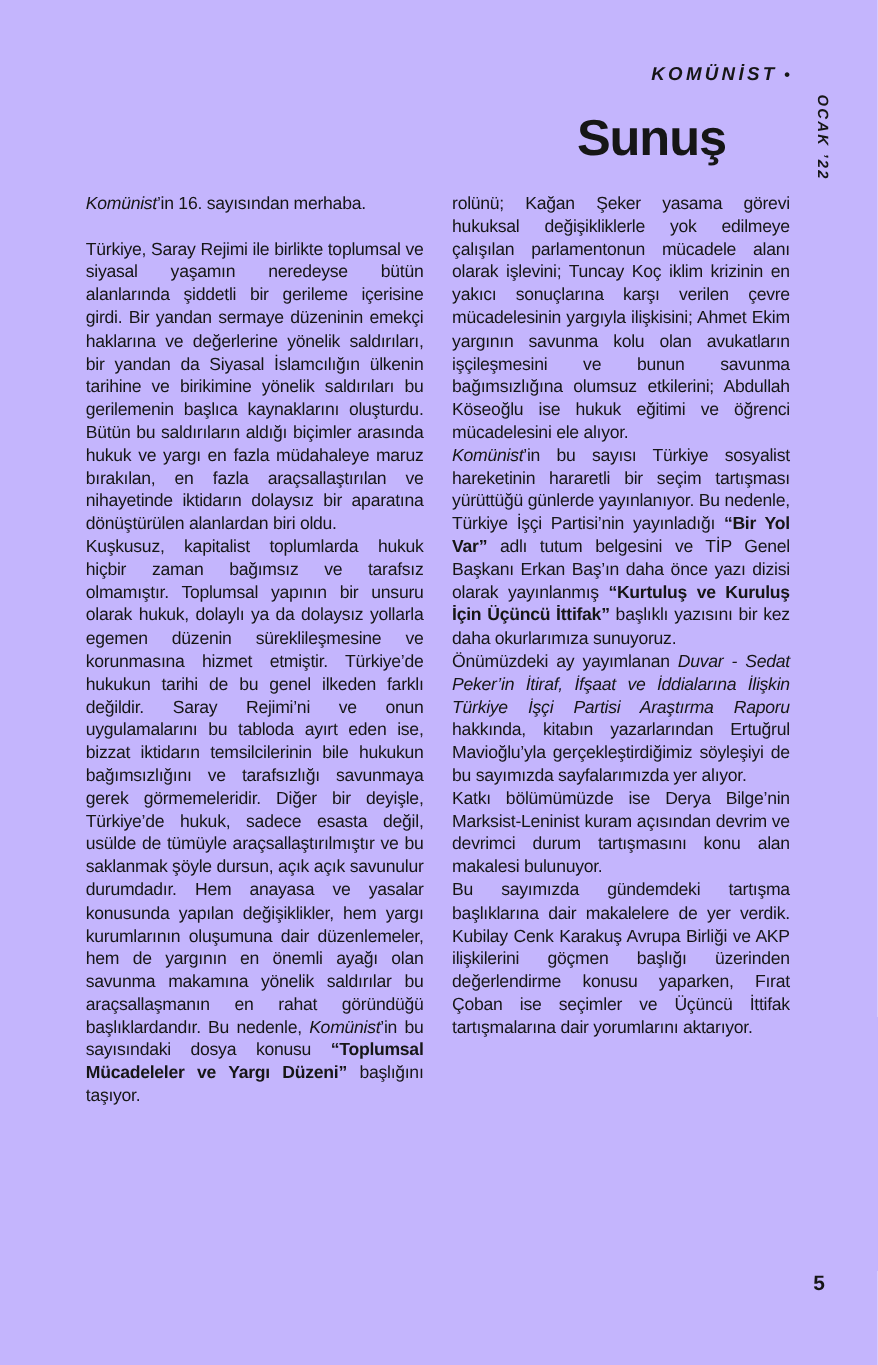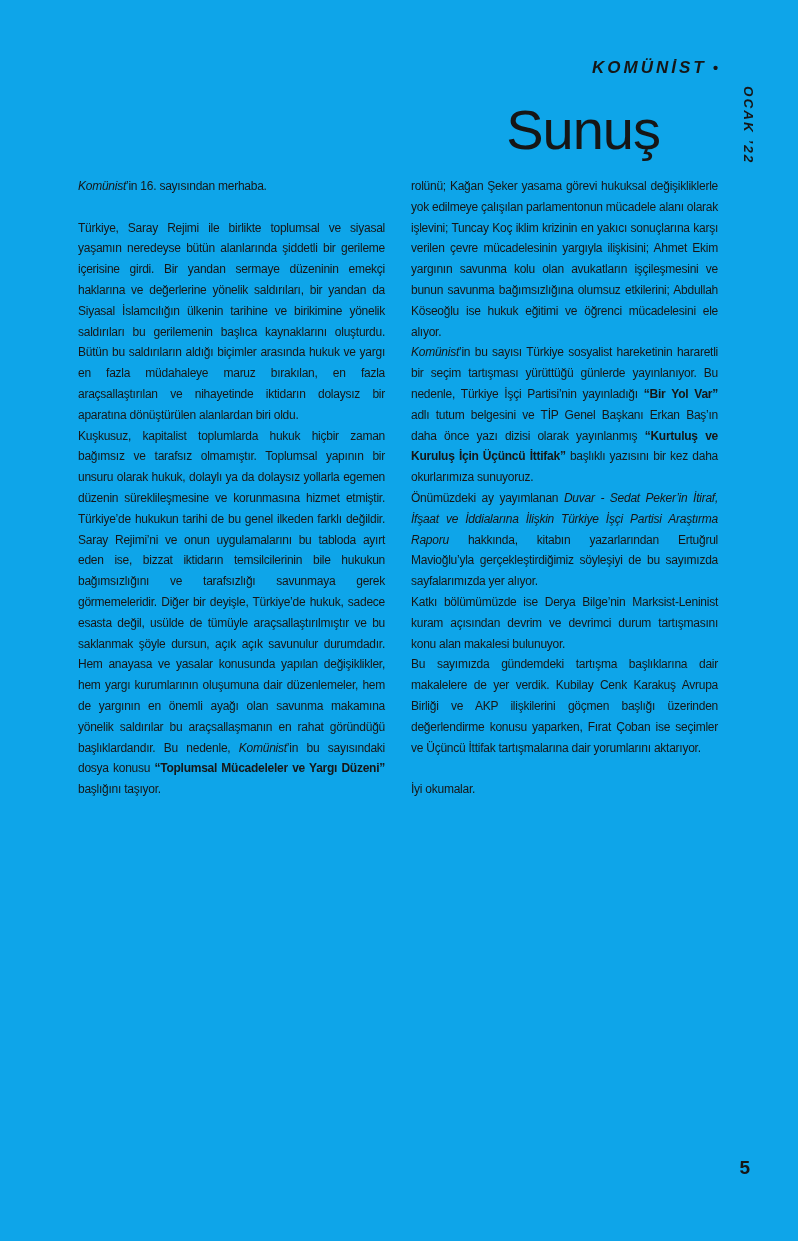--- a/index.html
+++ b/index.html
@@ -1,21 +1,21 @@
 <!DOCTYPE html>
 <html lang="tr"><head>
 <meta charset="utf-8">
 <style>
   * { margin: 0; padding: 0; box-sizing: border-box; }
   html, body { background: #ffffff; }
   .page {
     position: relative;
     width: 798px;
     height: 1241px;
-    background: #0ea5e9;
+    background: #c4b5fd;
     color: #161616;
     font-family: "Liberation Sans", sans-serif;
     overflow: hidden;
     margin: 0 auto;
   }
   .masthead {
     position: absolute;
     top: 58px;
     right: 80px;
     font-style: italic;
@@ -37,37 +37,37 @@
     font-style: italic;
     font-weight: bold;
     font-size: 13.5px;
     letter-spacing: 2px;
     white-space: nowrap;
   }
   .page-title {
     position: absolute;
     top: 102px;
     right: 138px;
-    font-size: 56px;
-    font-weight: normal;
+    font-size: 46px;
+    font-weight: bold;
     letter-spacing: -1px;
     line-height: 1;
   }
   .columns {
     position: absolute;
     top: 176px;
     left: 78px;
     width: 640px;
     display: flex;
     gap: 26px;
   }
   .col {
     flex: 1 1 0;
     min-width: 0;
-    font-size: 12px;
+    font-size: 16px;
     line-height: 20.8px;
     letter-spacing: -0.25px;
     text-align: justify;
     hyphens: auto;
     -webkit-hyphens: auto;
   }
   .col p { margin: 0; }
   .col p.space-line { margin-top: 20.8px; }
   .col p.space-small { margin-top: 6px; }
   .it { font-style: italic; }
@@ -98,19 +98,18 @@
         <p><span class="it">Komünist</span><span>’in 16. sayısından merhaba.</span></p>
         <p class="space-line"><span>Türkiye, Saray Rejimi ile birlikte toplumsal ve siyasal yaşamın neredeyse bütün alanlarında şiddetli bir gerileme içerisine girdi. Bir yandan sermaye düzeninin emekçi haklarına ve değerlerine yönelik saldırıları, bir yandan da Siyasal İslamcılığın ülkenin tarihine ve birikimine yönelik saldırıları bu gerilemenin başlıca kaynaklarını oluşturdu. Bütün bu saldırıların aldığı biçimler arasında hukuk ve yargı en fazla müdahaleye maruz bırakılan, en fazla araçsallaştırılan ve nihayetinde iktidarın dolaysız bir aparatına dönüştürülen alanlardan biri oldu.</span></p>
         <p><span>Kuşkusuz, kapitalist toplumlarda hukuk hiçbir zaman bağımsız ve tarafsız olmamıştır. Toplumsal yapının bir unsuru olarak hukuk, dolaylı ya da dolaysız yollarla egemen düzenin süreklileşmesine ve korunmasına hizmet etmiştir. Türkiye’de hukukun tarihi de bu genel ilkeden farklı değildir. Saray Rejimi’ni ve onun uygulamalarını bu tabloda ayırt eden ise, bizzat iktidarın temsilcilerinin bile hukukun bağımsızlığını ve tarafsızlığı savunmaya gerek görmemeleridir. Diğer bir deyişle, Türkiye’de hukuk, sadece esasta değil, usülde de tümüyle araçsallaştırılmıştır ve bu saklanmak şöyle dursun, açık açık savunulur durumdadır. Hem anayasa ve yasalar konusunda yapılan değişiklikler, hem yargı kurumlarının oluşumuna dair düzenlemeler, hem de yargının en önemli ayağı olan savunma makamına yönelik saldırılar bu araçsallaşmanın en rahat göründüğü başlıklardandır. Bu nedenle, </span><span class="it">Komünist</span><span>’in bu sayısındaki dosya konusu </span><span class="bd">“Toplumsal Mücadeleler ve Yargı Düzeni”</span><span> başlığını taşıyor.</span></p>
       </div>
     <div class="col" id="col-right">
         <p><span>rolünü; Kağan Şeker yasama görevi hukuksal değişikliklerle yok edilmeye çalışılan parlamentonun mücadele alanı olarak işlevini; Tuncay Koç iklim krizinin en yakıcı sonuçlarına karşı verilen çevre mücadelesinin yargıyla ilişkisini; Ahmet Ekim yargının savunma kolu olan avukatların işçileşmesini ve bunun savunma bağımsızlığına olumsuz etkilerini; Abdullah Köseoğlu ise hukuk eğitimi ve öğrenci mücadelesini ele alıyor.</span></p>
         <p><span class="it">Komünist</span><span>’in bu sayısı Türkiye sosyalist hareketinin hararetli bir seçim tartışması yürüttüğü günlerde yayınlanıyor. Bu nedenle, Türkiye İşçi Partisi’nin yayınladığı </span><span class="bd">“Bir Yol Var”</span><span> adlı tutum belgesini ve TİP Genel Başkanı Erkan Baş’ın daha önce yazı dizisi olarak yayınlanmış </span><span class="bd">“Kurtuluş ve Kuruluş İçin Üçüncü İttifak”</span><span> başlıklı yazısını bir kez daha okurlarımıza sunuyoruz.</span></p>
         <p><span>Önümüzdeki ay yayımlanan </span><span class="it">Duvar - Sedat Peker’in İtiraf, İfşaat ve İddialarına İlişkin Türkiye İşçi Partisi Araştırma Raporu</span><span> hakkında, kitabın yazarlarından Ertuğrul Mavioğlu’yla gerçekleştirdiğimiz söyleşiyi de bu sayımızda sayfalarımızda yer alıyor.</span></p>
         <p><span>Katkı bölümümüzde ise Derya Bilge’nin Marksist-Leninist kuram açısından devrim ve devrimci durum tartışmasını konu alan makalesi bulunuyor.</span></p>
         <p><span>Bu sayımızda gündemdeki tartışma başlıklarına dair makalelere de yer verdik. Kubilay Cenk Karakuş Avrupa Birliği ve AKP ilişkilerini göçmen başlığı üzerinden değerlendirme konusu yaparken, Fırat Çoban ise seçimler ve Üçüncü İttifak tartışmalarına dair yorumlarını aktarıyor.</span></p>
-        <p class="space-line"><span>İyi okumalar.</span></p>
       </div>
   </main>
 
   <div class="page-number">5</div>
 
 </div>
 
 </body></html>

